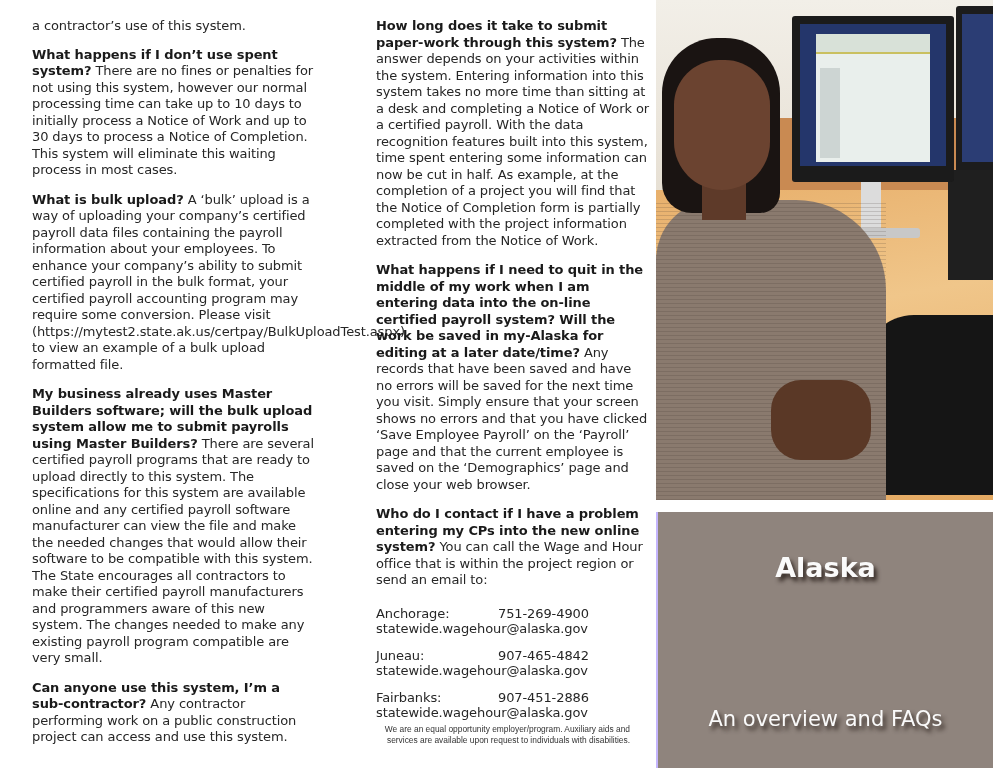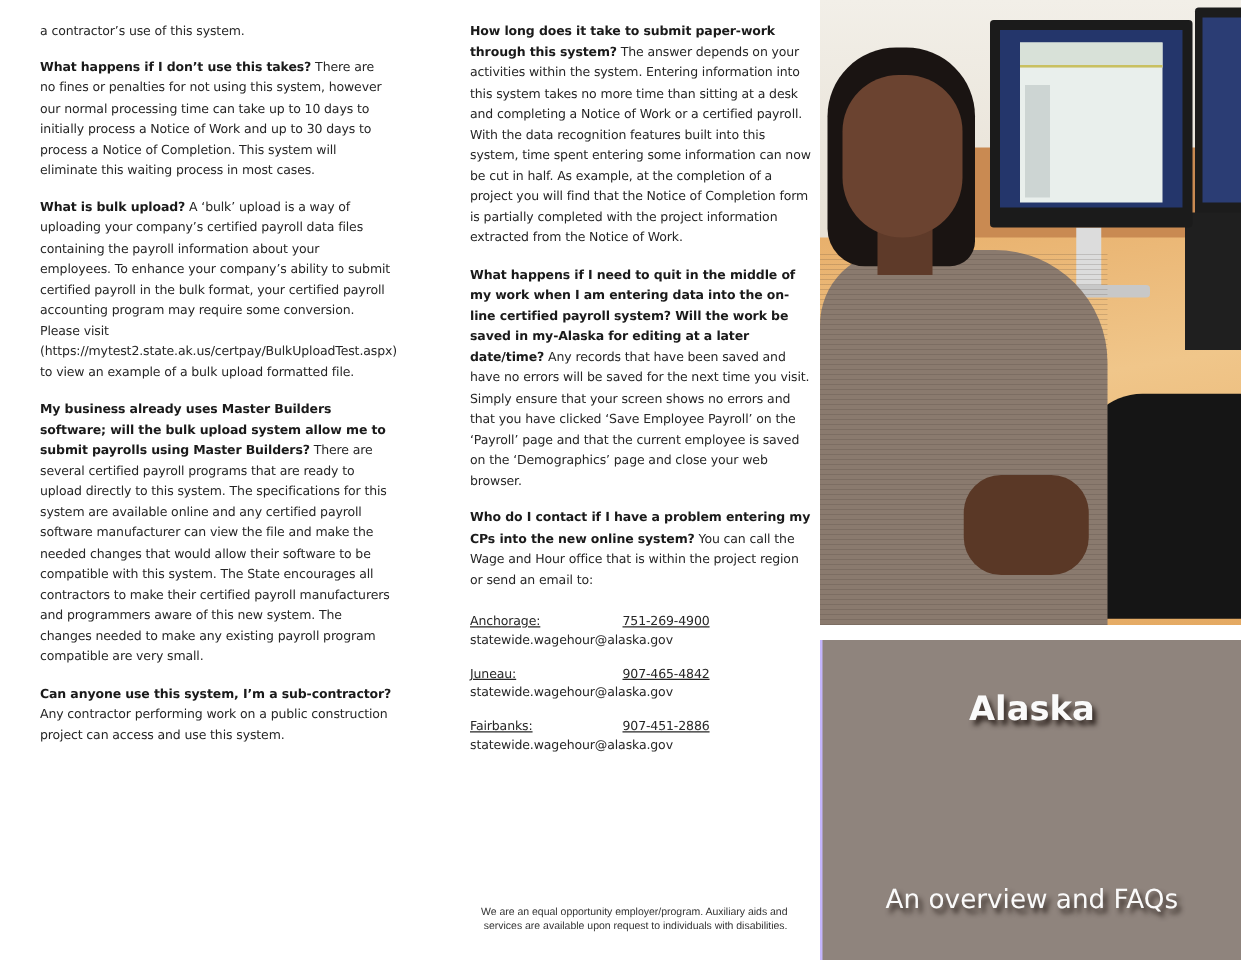--- a/index.html
+++ b/index.html
@@ -3,30 +3,30 @@
 <meta charset="utf-8">
 <style>
   html, body { margin: 0; padding: 0; }
   body {
     width: 993px; height: 768px; overflow: hidden; position: relative;
     background: #ffffff; color: #222;
     font-family: "DejaVu Sans", sans-serif;
   }
   .col {
     position: absolute; top: 18px;
-    font-size: 10px; line-height: 16.5px; color: #262626;
+    font-size: 13px; line-height: 16.5px; color: #262626;
     letter-spacing: -0.1px;
   }
   .col1 { left: 32px; width: 282px; }
   .col2 { left: 376px; width: 275px; }
   .faq { margin: 0 0 13px 0; }
   .faq b { font-weight: bold; color: #1a1a1a; }
   .lead { margin: 0 0 12px 0; }
   .contact { margin: 0 0 12px 0; line-height: 15px; }
-  .contact .row { display: flex; text-decoration: underline; }
+  .contact .row { display: flex; }
   .contact .city { width: 122px; }
   .disclaimer {
     position: absolute; left: 360px; top: 724px; width: 270px;
     font-family: "Liberation Sans", sans-serif;
     font-size: 8.4px; line-height: 11px; text-align: right; color: #333;
   }
 
   
   .photo {
     position: absolute; left: 656px; top: 0; width: 337px; height: 500px;
@@ -86,21 +86,21 @@
   .title-alaska { top: 40px; font-size: 27px; font-weight: bold; }
   .title-main { top: 90px; font-size: 22px; line-height: 30px; }
   .title-sub { top: 195px; font-size: 21px; }
 </style>
 </head>
 <body>
 
 <div class="col col1">
   <p class="lead">a contractor’s use of this system.</p>
   <p class="faq">
-    <b>What happens if I don’t use this takes?</b>
+    <b>What happens if I don’t use spent system?</b>
     <span>There are no fines or penalties for not using this system, however our normal processing time can take up to 10 days to initially process a Notice of Work and up to 30 days to process a Notice of Completion. This system will eliminate this waiting process in most cases.</span>
   </p>
   <p class="faq">
     <b>What is bulk upload?</b>
     <span>A ‘bulk’ upload is a way of uploading your company’s certified payroll data files containing the payroll information about your employees. To enhance your company’s ability to submit certified payroll in the bulk format, your certified payroll accounting program may require some conversion. Please visit (https://mytest2.state.ak.us/certpay/BulkUploadTest.aspx) to view an example of a bulk upload formatted file.</span>
   </p>
   <p class="faq">
     <b>My business already uses Master Builders software; will the bulk upload system allow me to submit payrolls using Master Builders?</b>
     <span>There are several certified payroll programs that are ready to upload directly to this system. The specifications for this system are available online and any certified payroll software manufacturer can view the file and make the needed changes that would allow their software to be compatible with this system. The State encourages all contractors to make their certified payroll manufacturers and programmers aware of this new system. The changes needed to make any existing payroll program compatible are very small.</span>
   </p>

